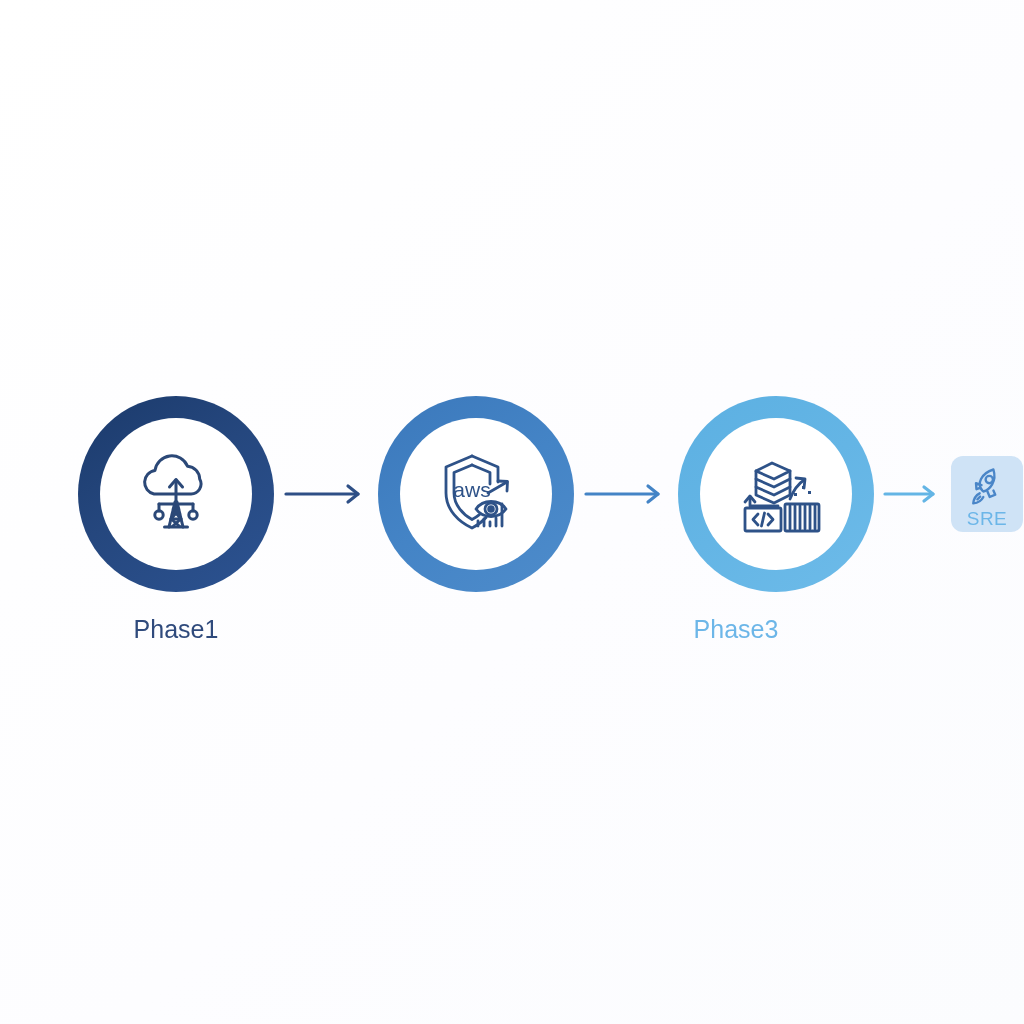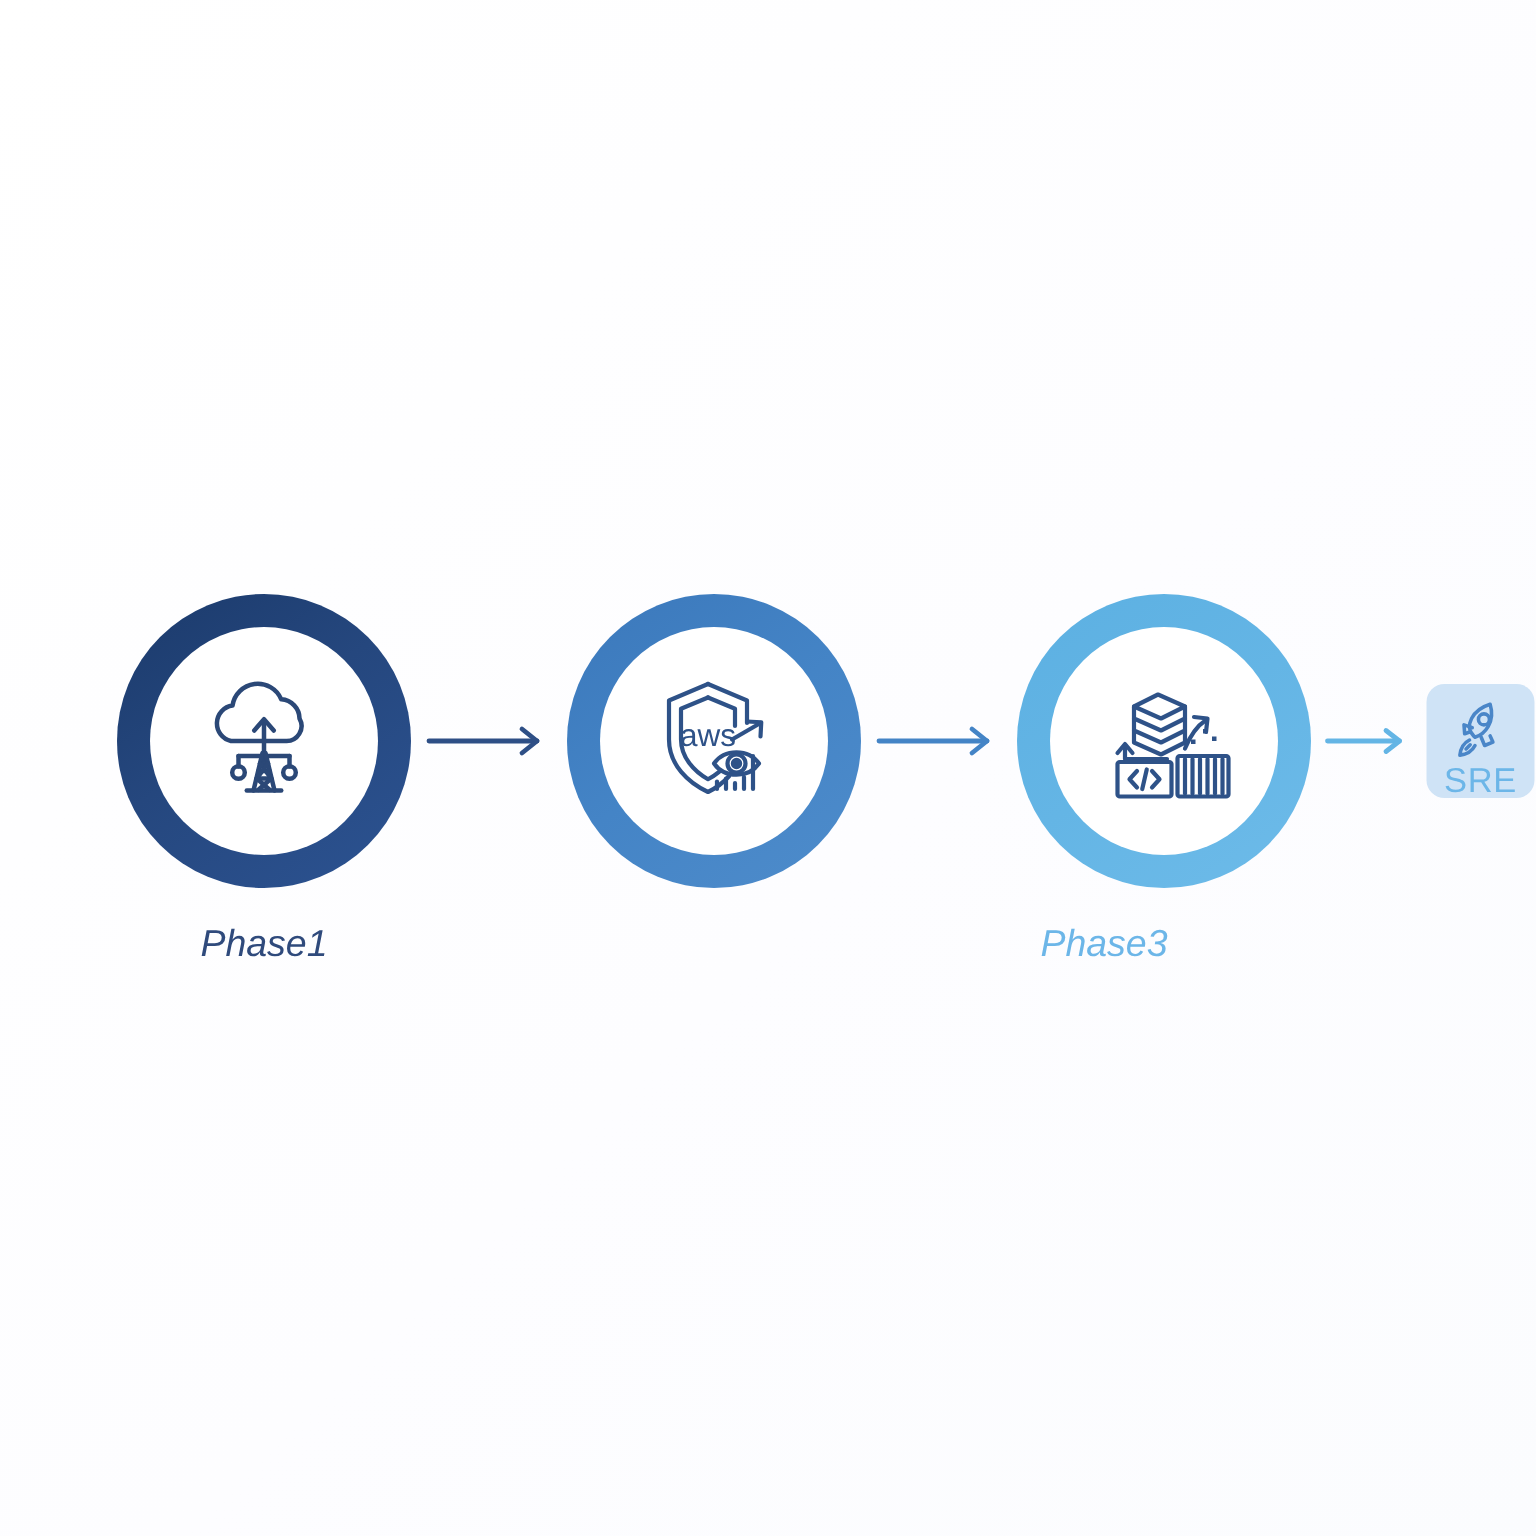--- a/index.html
+++ b/index.html
@@ -103,35 +103,34 @@
     display: flex;
     flex-direction: column;
     align-items: center;
     justify-content: flex-start;
     padding-top: 8px;
     box-sizing: border-box;
   }
   .sre-rocket { width: 44px; height: 44px; display: block; }
   .sre-label {
     margin-top: 1px;
-    font-size: 23px;
+    font-size: 19px;
     letter-spacing: 0.5px;
     color: #6cb6e8;
     font-family: "Liberation Sans", "DejaVu Sans", sans-serif;
     line-height: 1;
   }
 
   
   .captions {
     position: absolute;
     left: 0;
     top: 612px;
     width: 1024px;
     height: 40px;
-    font-style: italic;
   }
   .caption {
     position: absolute;
     top: 0;
     width: 196px;
     text-align: center;
     font-size: 25px;
     line-height: 34px;
     font-family: "Liberation Sans", "DejaVu Sans", sans-serif;
   }

